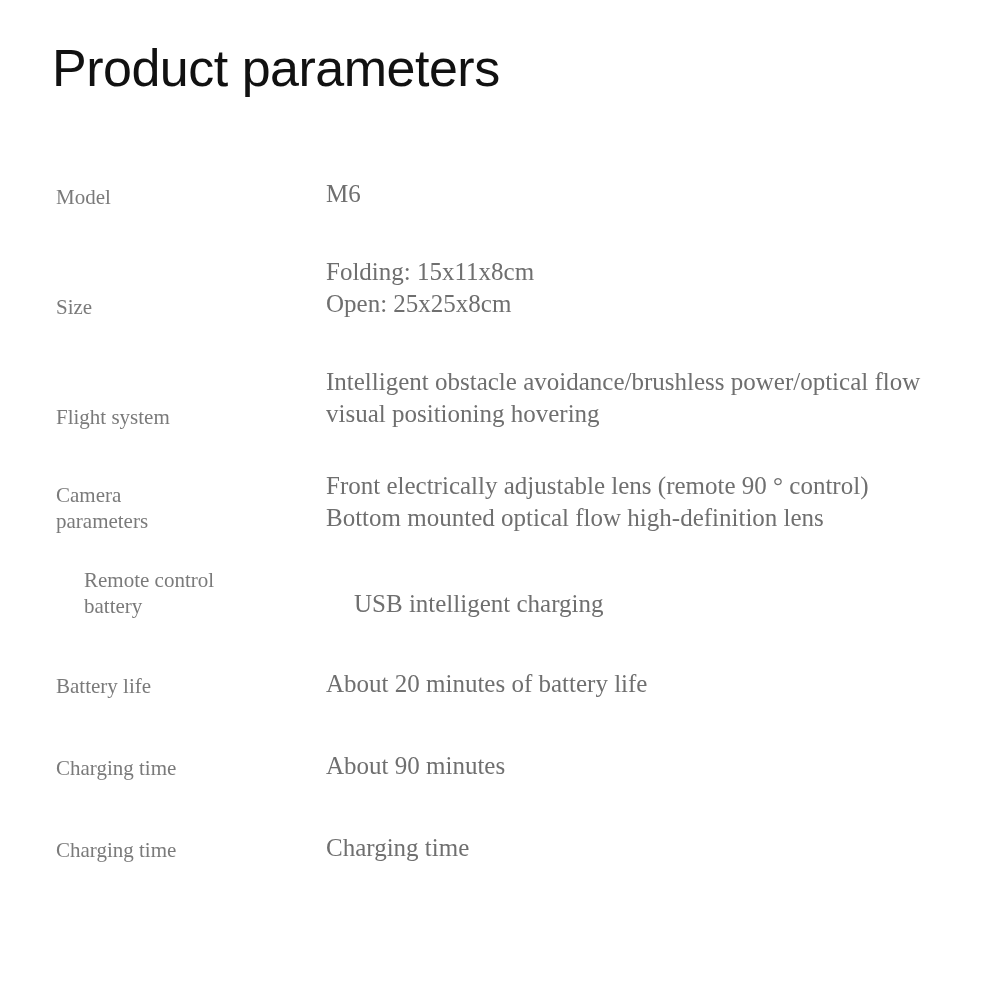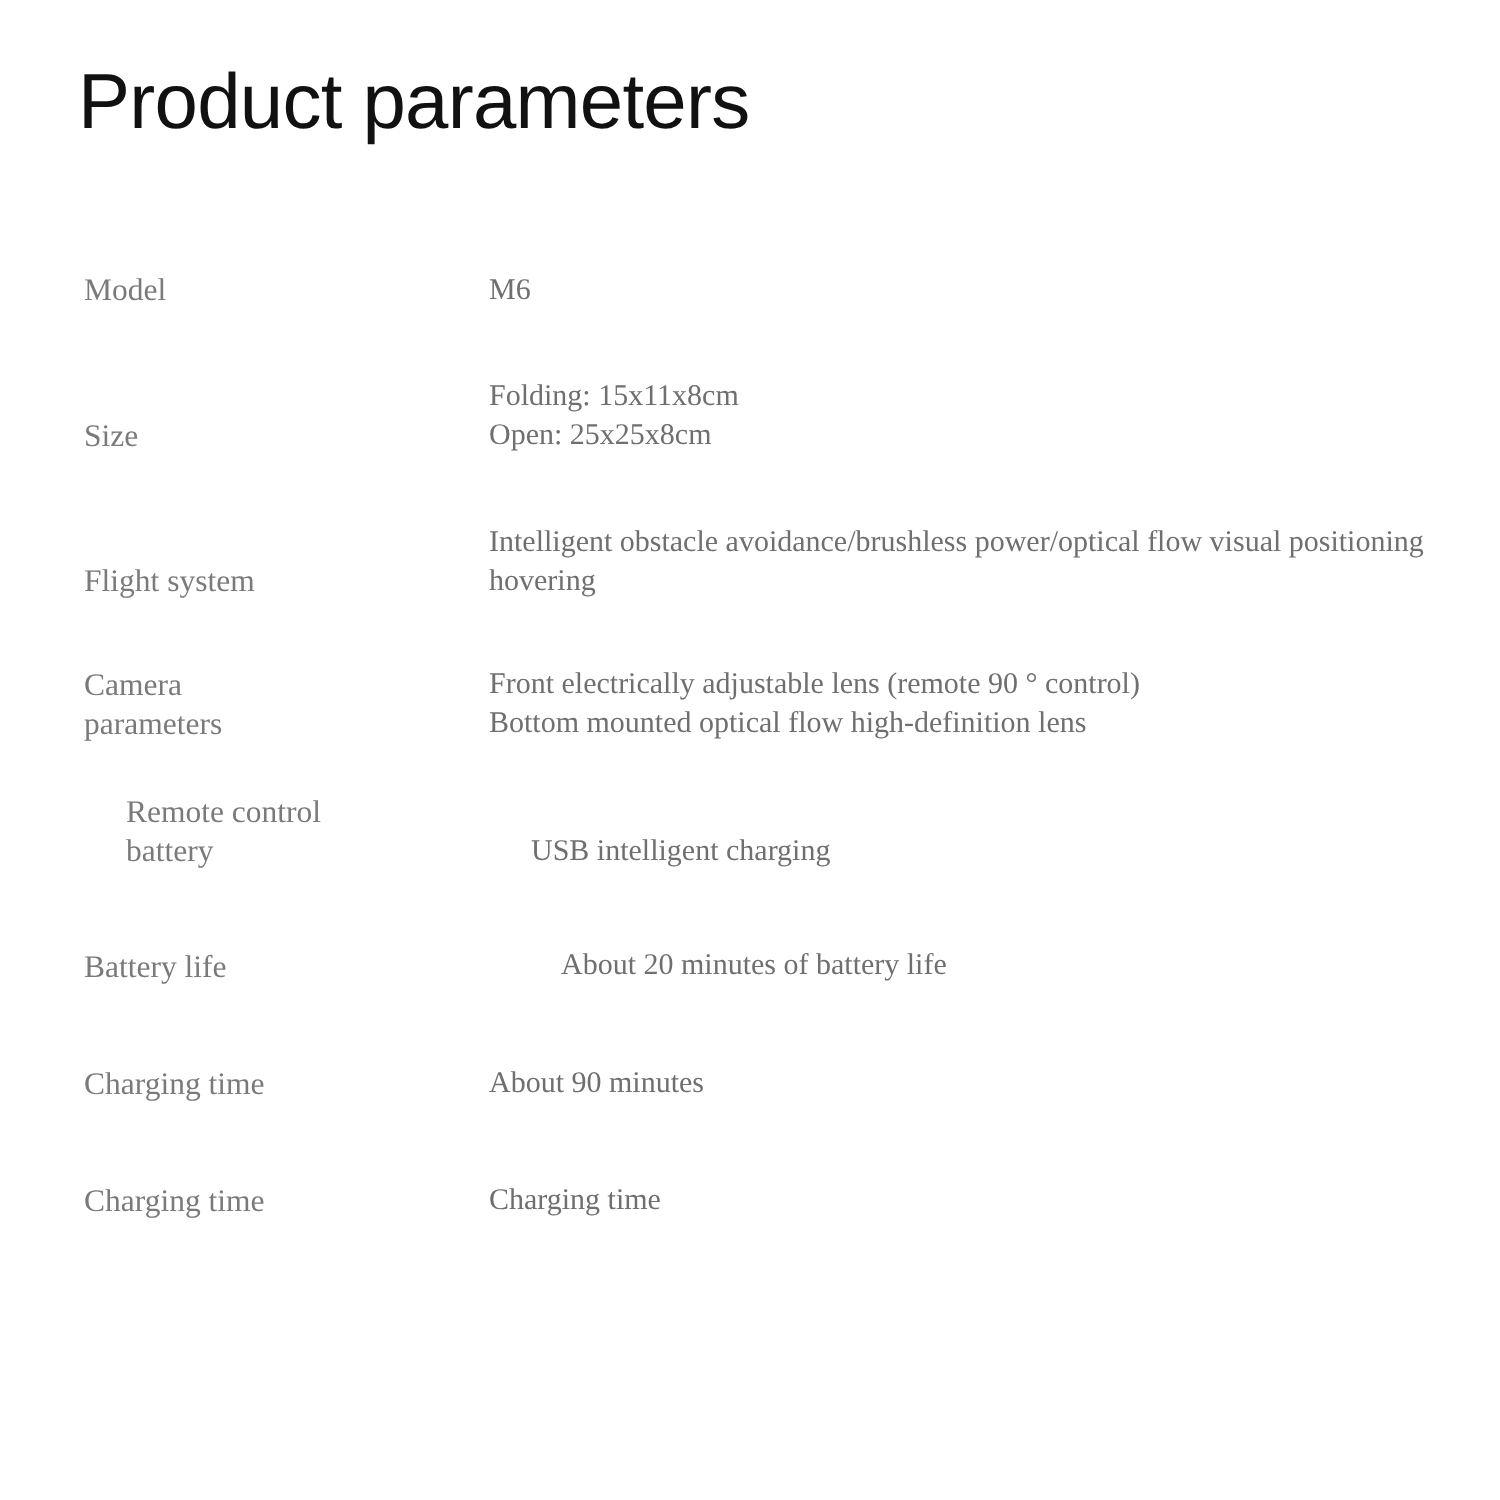--- a/index.html
+++ b/index.html
@@ -47,33 +47,33 @@
     width: 270px;
     flex: 0 0 270px;
     font-size: 21px;
     line-height: 1.25;
     color: #7a7a7a;
     padding-top: 2px;
     white-space: pre-line;
   }
   .spec-value {
     flex: 1 1 auto;
-    font-size: 20px;
+    font-size: 25px;
     line-height: 1.28;
     color: #6f6f6f;
     white-space: pre-line;
   }
   
   .spec-row.r0 { margin-bottom: 46px; }
   .spec-row.r1 { margin-bottom: 46px; }
   .spec-row.r2 { margin-bottom: 40px; }
   .spec-row.r3 { margin-bottom: 31px; }
   .spec-row.r4 { margin-bottom: 48px; margin-left: 28px; }
   .spec-row.r5 { margin-bottom: 48px; }
-  .spec-row.r6 { margin-bottom: 50px; gap: 48px; }
+  .spec-row.r6 { margin-bottom: 50px; }
   .spec-row.r7 { margin-bottom: 50px; }
   .spec-row.r8 { margin-bottom: 0; }
 </style>
 </head>
 <body>
 
 <div class="page">
 
   <div class="title">Product parameters</div>
 

